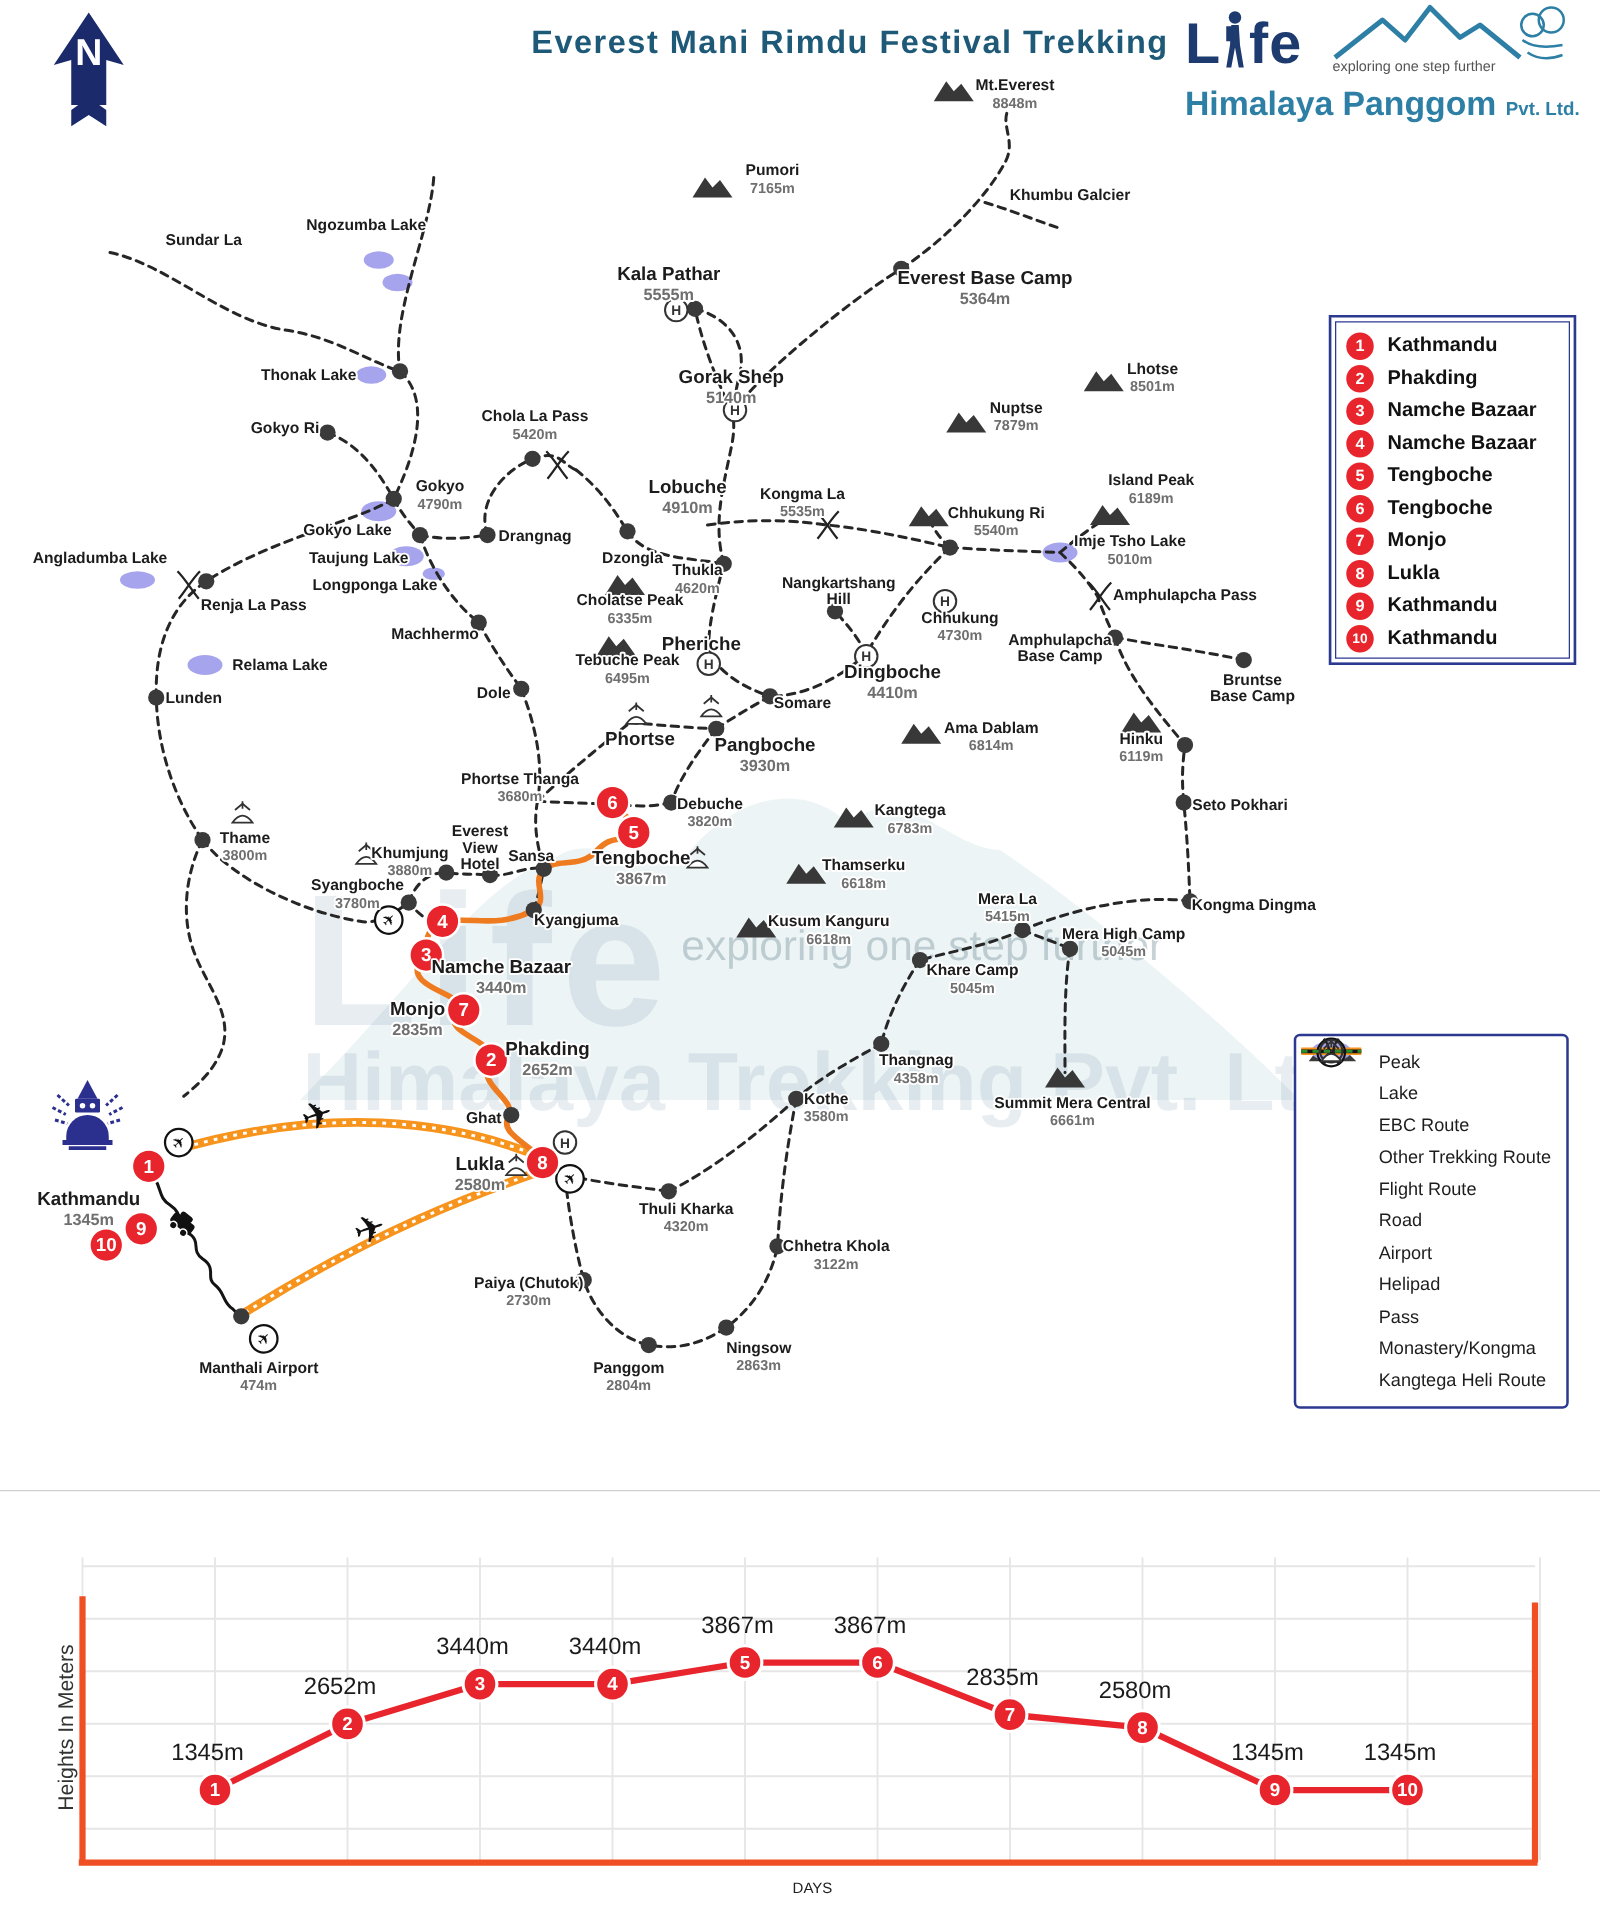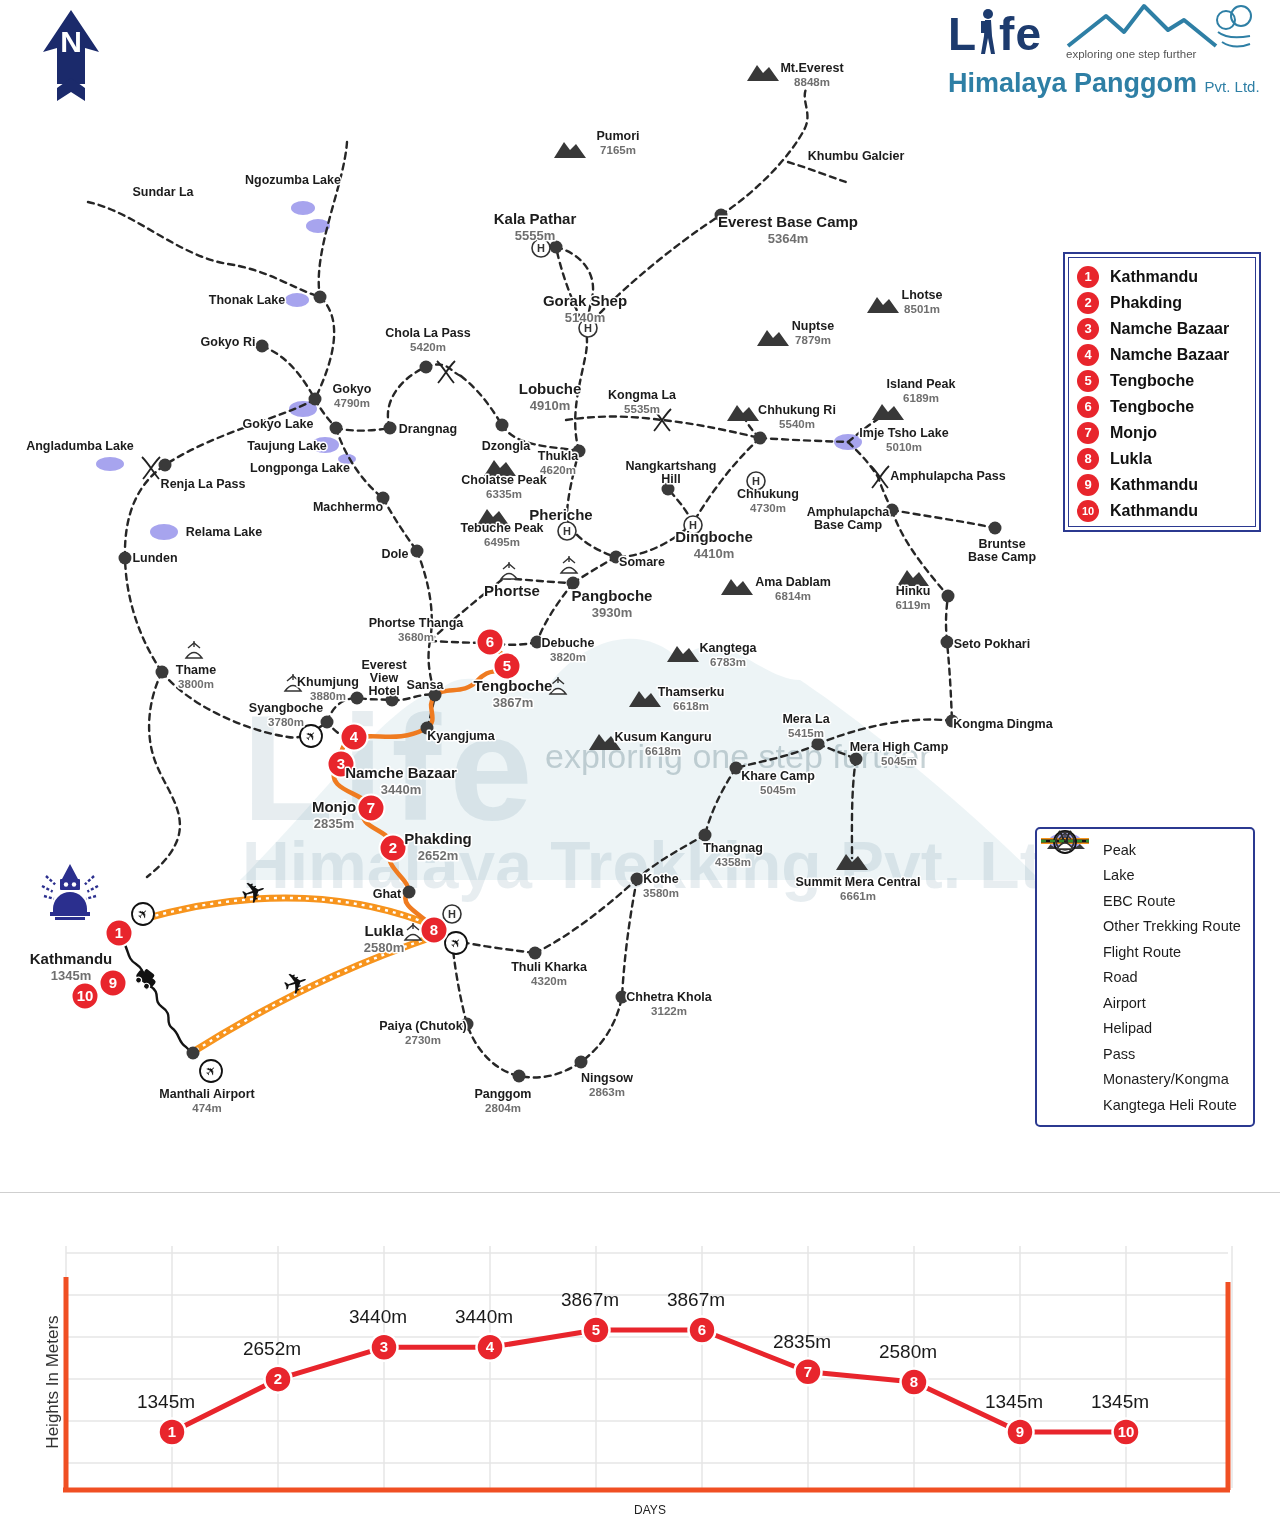--- a/index.html
+++ b/index.html
@@ -17,21 +17,21 @@
   .r-fbase{fill:none;stroke:#f7941d;stroke-width:7;stroke-linecap:round;}
   .r-fdash{fill:none;stroke:#ffffff;stroke-width:2.4;stroke-dasharray:3 5;}
   .r-road{fill:none;stroke:#141414;stroke-width:2.4;}
   
   #title{position:absolute;left:340px;top:18px;width:680px;text-align:center;font-size:26px;font-weight:bold;color:#1e5a78;letter-spacing:1.2px;}
   #logo{position:absolute;left:948px;top:6px;width:325px;height:104px;}
   #logo .lrow1{position:relative;height:62px;}
   #logo .bigword{font-size:46px;font-weight:bold;color:#1d3b6e;letter-spacing:1px;}
   #logo .tagline{position:absolute;left:118px;top:42px;font-size:11.5px;color:#555;white-space:nowrap;}
   #logo .lrow2{font-size:27px;font-weight:bold;color:#2e7fa5;line-height:30px;white-space:nowrap;}
-  #logo .pvt{font-size:15px;font-weight:normal;color:#2e7fa5;}
+  #logo .pvt{font-size:15px;font-weight:bold;color:#2e7fa5;}
   
   .navybox{position:absolute;background:#fff;border:2px solid #2b3990;box-shadow:inset 0 0 0 3px #ffffff,inset 0 0 0 4px #2b3990;}
   #itinerary{left:1063px;top:252px;width:198px;height:280px;padding:10px 0 0 12px;box-sizing:border-box;}
   .it-row{display:flex;align-items:center;gap:11px;height:26px;}
   .it-num{flex:0 0 22px;width:22px;height:22px;border-radius:50%;background:#e8252c;color:#fff;font-weight:bold;font-size:13px;line-height:22px;text-align:center;}
   .it-label{font-size:16px;font-weight:bold;color:#111;}
   #legendbox{left:1035px;top:827px;width:220px;height:300px;border:2px solid #2b3990;border-radius:5px;background:#fff;position:absolute;padding:8px 0 0 8px;box-sizing:border-box;}
   .lg-row{display:flex;align-items:center;height:25.5px;}
   .lg-icon{flex:0 0 58px;display:flex;justify-content:center;align-items:center;}
   .lg-label{font-size:14.5px;color:#1d1d1d;font-weight:500;text-align:center;}
@@ -415,20 +415,21 @@
         <text x="858" y="900" class="me">6661m</text>
       </g>
 
   <g id="compass">
     <path d="M71,10 L99,52 L85,48 L85,84 L57,84 L57,48 L43,52 Z" fill="#1b2a6b"></path>
     <path d="M57,88 L71,78 L85,88 L85,101 L71,92 L57,101 Z" fill="#1b2a6b"></path>
     <text id="compass-n" x="71" y="52" text-anchor="middle" fill="#ffffff" font-size="30" font-weight="bold">N</text>
   </g>
 </svg>
 
+<div id="title">Everest Mani Rimdu Festival Trekking</div>
 
 <div id="logo">
   <div class="lrow1">
     <span class="bigword">L</span><svg width="22" height="52" viewBox="0 0 22 52" style="position:static;vertical-align:-8px">
           <circle cx="11" cy="8" r="5" fill="#1d3b6e"></circle>
           <path d="M8,14 L14,14 L15,30 L18,48 L14,48 L11,32 L8,48 L4,48 L7,30 Z" fill="#1d3b6e"></path>
           <rect x="4" y="15" width="5" height="12" fill="#1d3b6e"></rect>
         </svg><span class="bigword">fe</span>
     <svg width="190" height="56" viewBox="0 0 190 56" style="position:absolute;left:118px;top:-4px">
       <path d="M2,44 L40,14 L58,30 L78,4 L102,28 L118,18 L150,44" fill="none" stroke="#2e7fa5" stroke-width="4" stroke-linejoin="round"></path>

